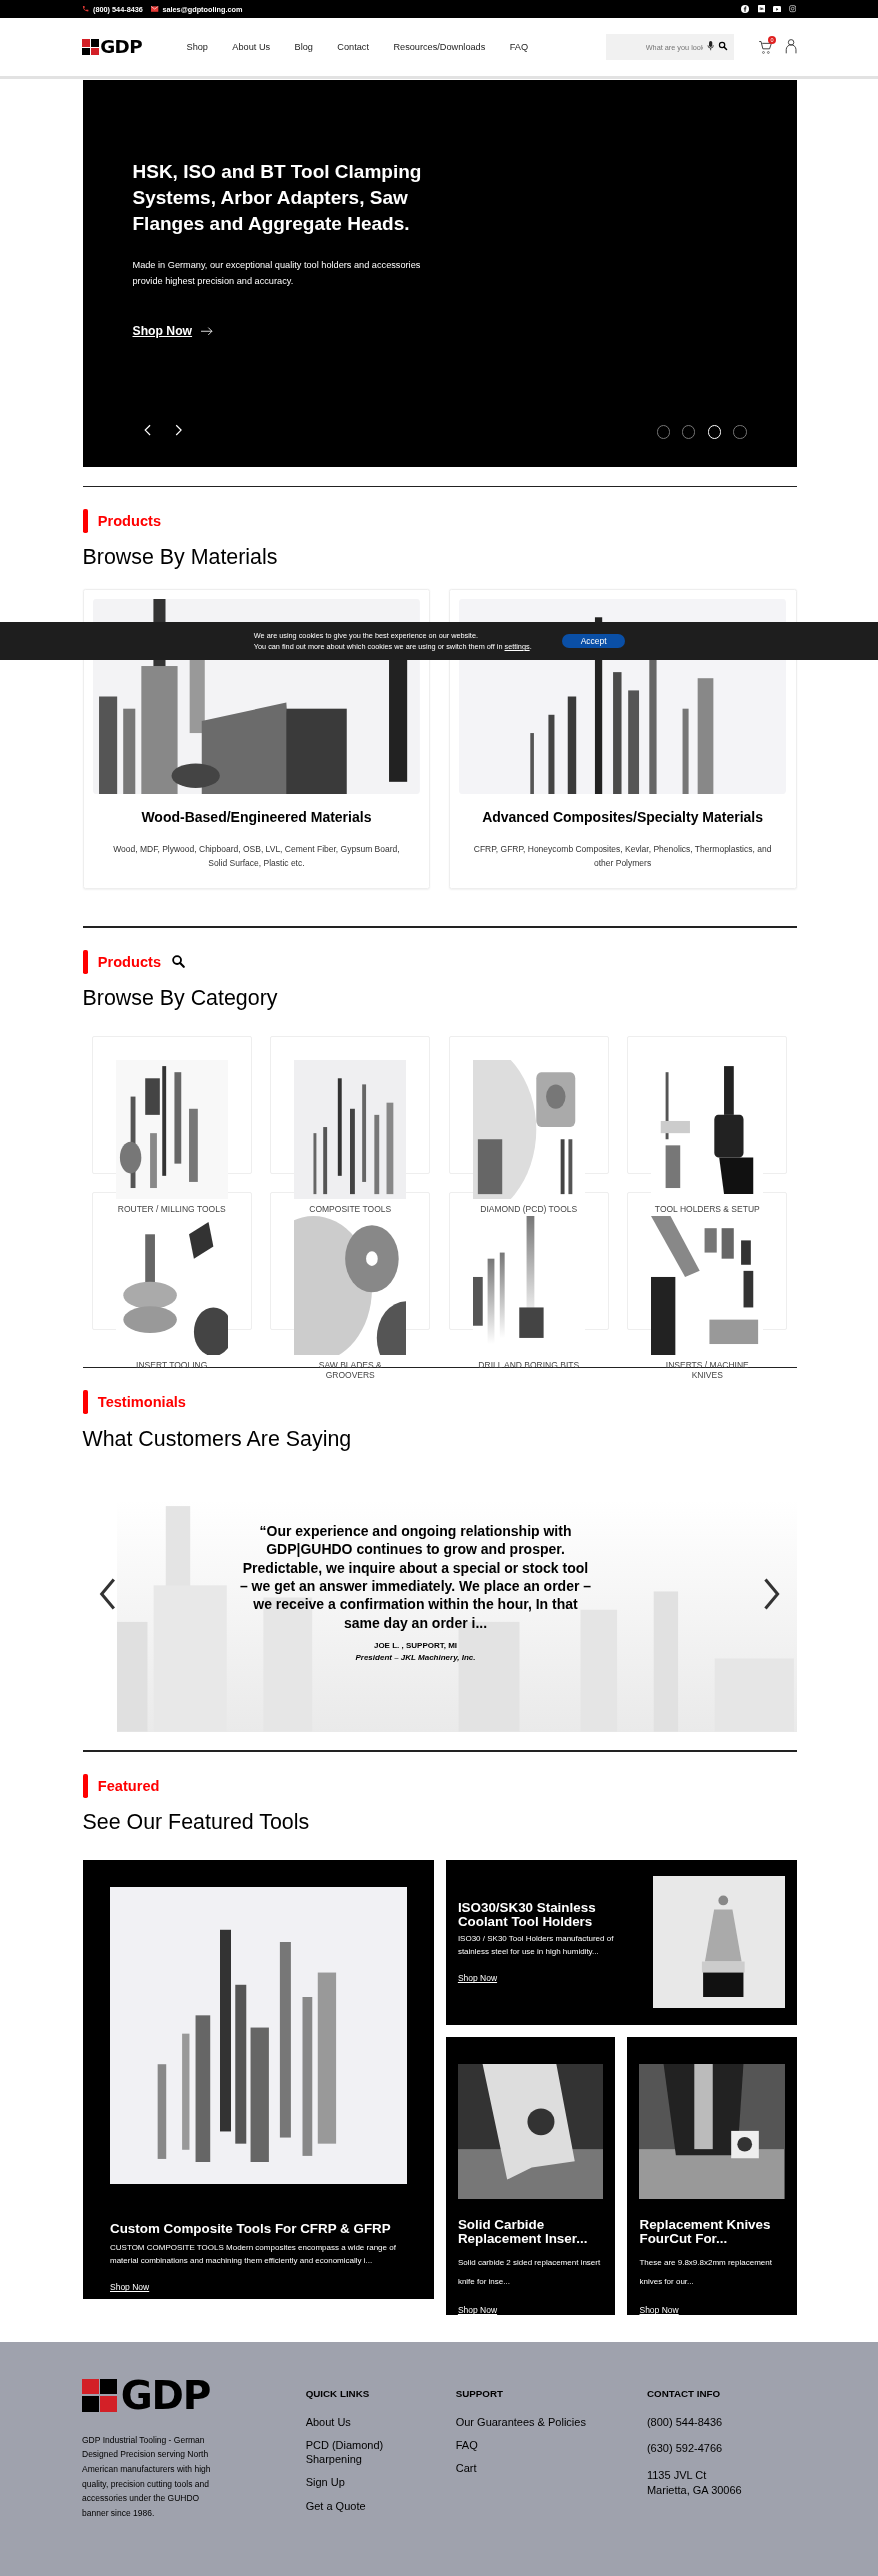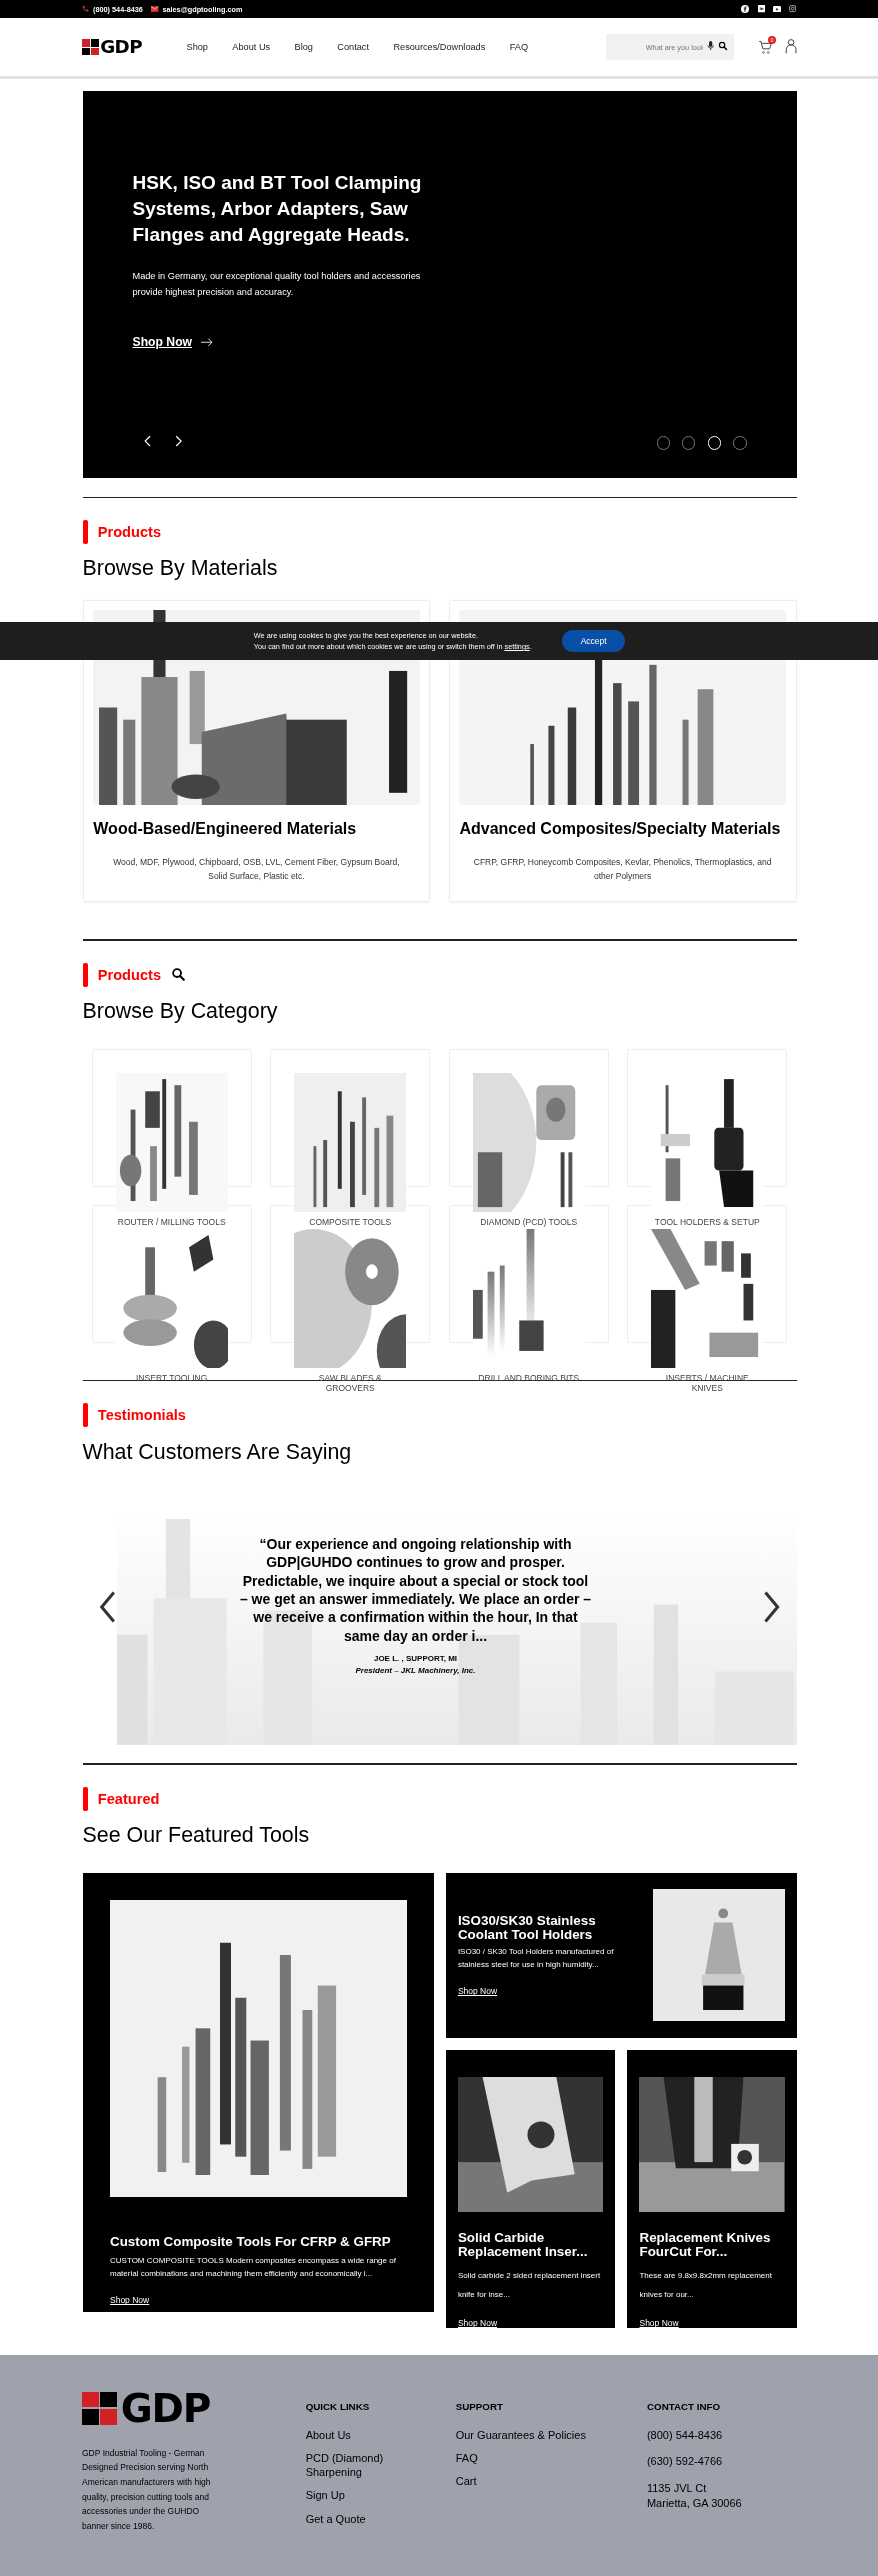--- a/index.html
+++ b/index.html
@@ -26,41 +26,41 @@
   .nav span { cursor: pointer; }
   .search { margin-left: auto; width: 128px; height: 26px; background: #f1f1f1; display: flex; align-items: center; padding: 0 6.1px; gap: 3.7px; }
   .search input { flex: 1; border: none; background: transparent; font-size: 7.3px; color: #888; outline: none; min-width: 0; font-family: "Liberation Sans", sans-serif; padding-left: 34px; }
   .hdr-icons { display: flex; gap: 12.2px; margin-left: 24.4px; align-items: center; }
   .cart { position: relative; width: 14.6px; height: 16px; }
   .cart .badge { position: absolute; top: -3.7px; right: -3.7px; width: 8.5px; height: 8.5px; border-radius: 50%; background: #e02020; color: #fff; font-size: 5.5px; display: flex; align-items: center; justify-content: center; }
 
   .container { width: 714px; margin: 0 auto; }
 
   
-  .hero { margin-top: 12px; height: 387px; background: #000; position: relative; color: #fff; }
+  .hero { margin-top: 1px; height: 387px; background: #000; position: relative; color: #fff; }
   .hero h1 { position: absolute; left: 50px; top: 79px; width: 293px; font-size: 19px; line-height: 26px; font-weight: bold; }
   .hero p { position: absolute; left: 50px; top: 177px; width: 293px; font-size: 9.2px; line-height: 16px; }
   .hero .shop { position: absolute; left: 50px; top: 244px; font-size: 12.2px; font-weight: bold; text-decoration: underline; display: flex; align-items: center; gap: 8.5px; cursor: pointer; }
   .hero .arrows { position: absolute; left: 61px; top: 342px; display: flex; gap: 24.4px; font-size: 16px; }
   .hero .dots { position: absolute; left: 574px; top: 345px; display: flex; gap: 12.2px; }
   .hero .dot { width: 13.4px; height: 13.4px; border-radius: 50%; border: 1.8px solid #777; cursor: pointer; }
   .hero .dot.active { border-color: #fff; }
 
   .divider { height: 1.2px; background: #222; margin-top: 18.3px; }
 
   .section-tag { display: flex; align-items: center; gap: 9.8px; margin-top: 22px; }
   .section-tag .bar { width: 5.5px; height: 24.4px; background: #ff0000; border-radius: 1.8px; }
   .section-tag .label { color: #ff0000; font-size: 14.6px; font-weight: bold; }
   .section-title { font-size: 21.4px; margin-top: 12.2px; font-weight: normal; }
 
   
   .materials { display: grid; grid-template-columns: 1fr 1fr; gap: 18.3px; margin-top: 18.3px; }
   .mat-card { border: 0.6px solid #eee; border-radius: 2.4px; padding: 9.8px 9.8px 18.3px; box-shadow: 0 0.6px 1.8px rgba(0,0,0,0.06); }
   .mat-img { height: 195px; background: #f5f5f7; border-radius: 3.7px; position: relative; overflow: hidden; }
-  .mat-card h3 { text-align: left; font-size: 16px; margin-top: 14.6px; }
+  .mat-card h3 { text-align: center; font-size: 14px; margin-top: 14.6px; }
   .mat-card p { text-align: center; font-size: 8.5px; line-height: 13.4px; color: #333; margin-top: 18.3px; padding: 0 12.2px; }
 
   
   .cats { display: grid; grid-template-columns: repeat(4, 160px); justify-content: space-between; margin-top: 24.4px; padding: 0 9.2px; row-gap: 18.3px; }
   .cat { border: 0.6px solid #eee; border-radius: 2px; height: 138px; padding: 23px; cursor: pointer; }
   .cat .img { height: 139px; background: #f6f6f6; position: relative; overflow: hidden; }
   .cat .lbl { text-align: center; margin-top: 4.9px; font-size: 8.5px; color: #444; }
 
   
   .testi { position: relative; height: 256px; margin-top: 24.4px; }
@@ -107,21 +107,21 @@
   .f-col .link { display: block; font-size: 11px; line-height: 14.6px; margin-bottom: 8.5px; cursor: pointer; }
   .f-col2 { width: 153px; }
   .f-col3 { width: 195px; }
   .f-col4 { width: 153px; }
   .f-col4 .link { margin-bottom: 12.2px; }
 
   
   .cookie { position: absolute; top: 622px; left: 0; width: 879px; height: 38px; background: #1e1e1e; color: #fff; display: flex; align-items: center; justify-content: center; gap: 30.5px; }
   .cookie .text { font-size: 7.3px; line-height: 11px; }
   .cookie .text u { cursor: pointer; }
-  .cookie button { width: 63px; height: 22px; border-radius: 11px; border: none; background: #0a4fa6; color: #fff; font-size: 8.5px; cursor: pointer; font-family: "Liberation Sans", sans-serif; }
+  .cookie button { width: 63px; height: 14px; border-radius: 11px; border: none; background: #0a4fa6; color: #fff; font-size: 8.5px; cursor: pointer; font-family: "Liberation Sans", sans-serif; }
 </style>
 </head>
 <body>
 
 <div class="topbar">
   <div class="left">
     <div class="item">
       <span>
         <svg width="7.3" height="7.3" viewBox="0 0 24 24">
             <path fill="#e53935" d="M6.6 10.8c1.4 2.8 3.8 5.1 6.6 6.6l2.2-2.2c.3-.3.7-.4 1-.2 1.1.4 2.3.6 3.6.6.6 0 1 .4 1 1V20c0 .6-.4 1-1 1C10.6 21 3 13.4 3 4c0-.6.4-1 1-1h3.5c.6 0 1 .4 1 1 0 1.3.2 2.5.6 3.6.1.3 0 .7-.2 1L6.6 10.8z"></path>

